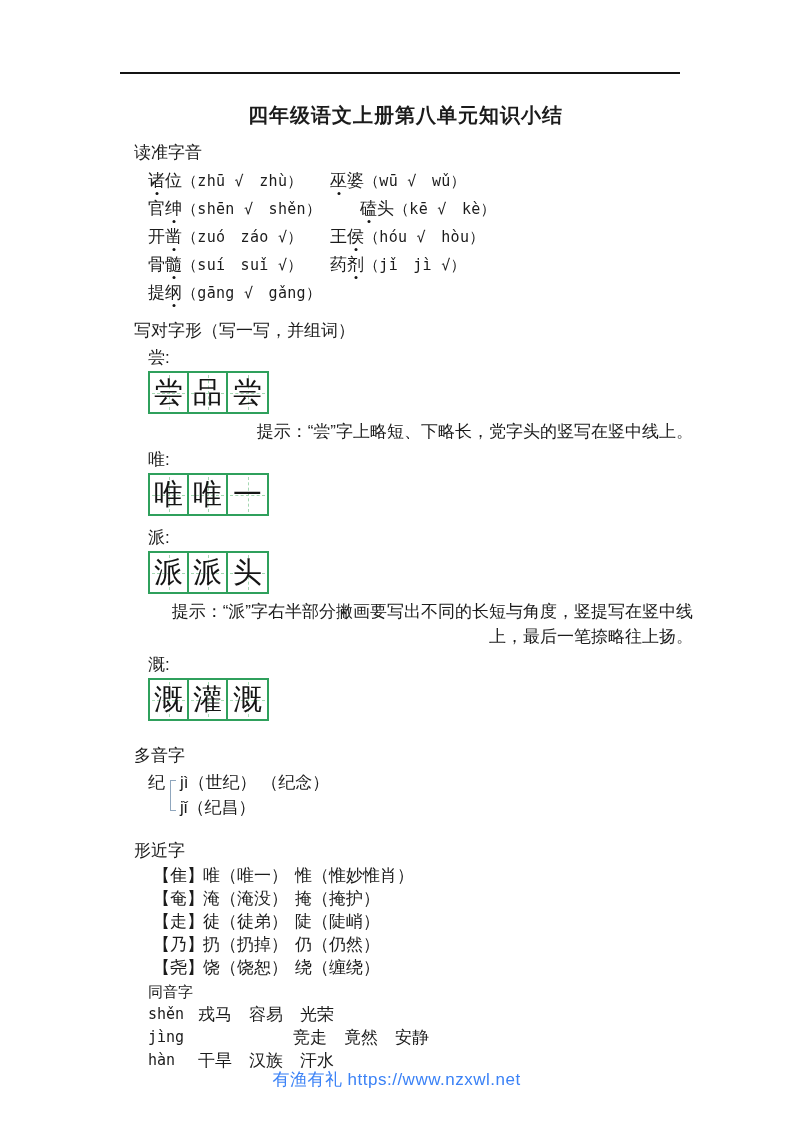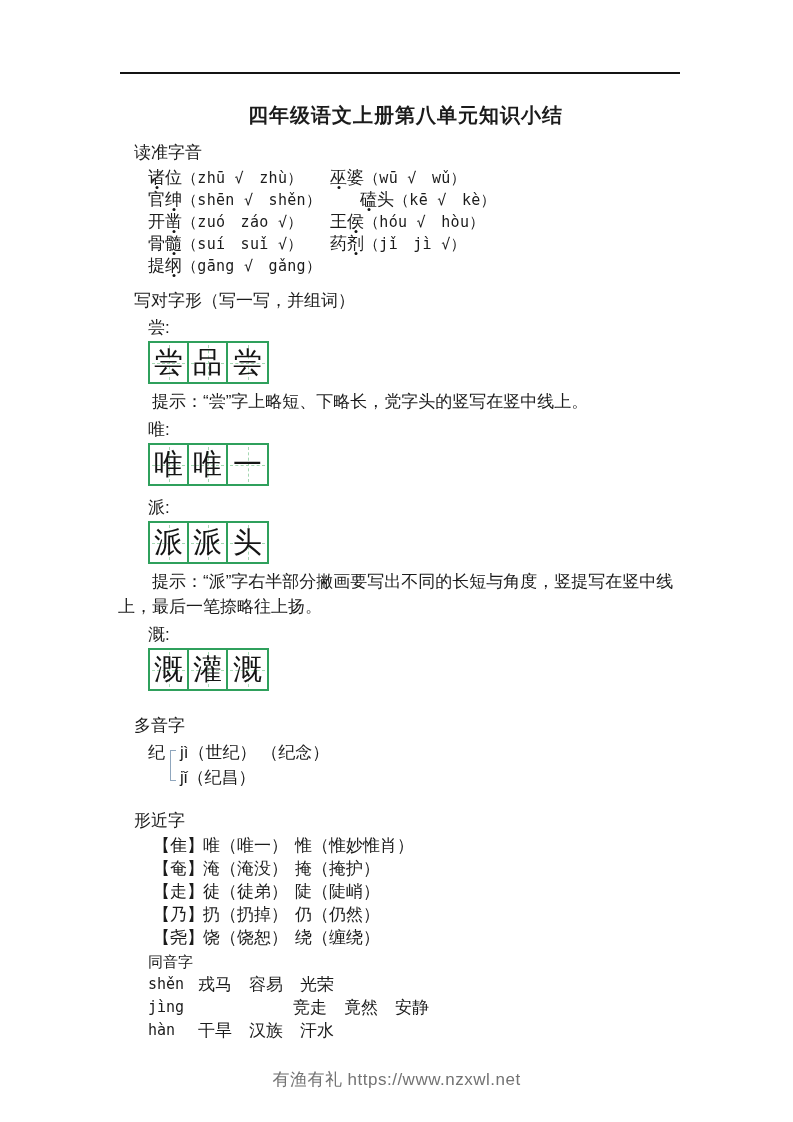--- a/index.html
+++ b/index.html
@@ -22,21 +22,21 @@
 
   .title {
     font-size: 20px; font-weight: 600; text-align: center;
     margin-top: 13px; letter-spacing: 1px; line-height: 28px;
   }
 
   .sec-head { font-size: 17px; line-height: 22px; margin-top: 13px; margin-left: 16px; }
 
   
   .pron-list { margin-top: 3px; }
-  .pron-row { display: flex; line-height: 21px; font-size: 17px; white-space: nowrap; }
+  .pron-row { display: flex; line-height: 27px; font-size: 17px; white-space: nowrap; }
   .pron-item.c1 { margin-left: 30px; width: 182px; }
   .pron-item.c2.shift { margin-left: 30px; }
   .py { font-family: "DejaVu Sans Mono", monospace; font-size: 15px; letter-spacing: 0.3px; }
   .dot-char { position: relative; display: inline-block; }
   .dot-char::after {
     content: ""; position: absolute; left: 50%; bottom: -1px;
     transform: translateX(-50%);
     width: 3px; height: 3px; border-radius: 50%; background: #141414;
   }
   .dot-char:empty::after { display: none; }
@@ -59,21 +59,21 @@
   }
   .zcell::after {
     content: ""; position: absolute; top: 2px; bottom: 2px; left: 50%;
     border-left: 1px dashed #a3d7b1;
   }
   .zchar {
     position: relative; z-index: 1;
     font-family: "DejaVu Serif", serif;
     font-size: 29px; line-height: 1; color: #151515;
   }
-  .hint { font-size: 17px; line-height: 25px; text-indent: 2em; margin-top: 5px; }
+  .hint { font-size: 17px; line-height: 25px; text-indent: 2em; margin-top: 5px; text-align: right; }
 
   
   .polyphone { margin-top: 24px; }
   .duoyin-row { display: flex; margin-left: 30px; margin-top: 3px; font-size: 17px; }
   .duoyin-char { line-height: 25px; }
   .brace {
     width: 6px; height: 31px; margin: 10px 4px 0 5px;
     border: 1.5px solid #8fa6bd; border-right: none;
   }
   .readings .reading-line { line-height: 25px; white-space: nowrap; }
@@ -88,21 +88,21 @@
   
   .homophone { margin-top: 0; }
   .tyz-head { margin-left: 30px; font-size: 15px; line-height: 23px; margin-top: 1px; }
   .tyz-row { display: flex; margin-left: 30px; line-height: 23px; font-size: 17px; white-space: nowrap; }
   .tyz-py { width: 50px; font-family: "DejaVu Sans Mono", monospace; font-size: 15px; line-height: 23px; }
   .tyz-words.indent { margin-left: 95px; }
 
   
   .footer {
     position: absolute; left: 0; right: 0; top: 1068px;
-    text-align: center; color: #737373; font-size: 17px; letter-spacing: 0.5px;
+    text-align: center; color: #3b82f6; font-size: 17px; letter-spacing: 0.5px;
   }
 </style>
 </head>
 <body>
 
 <div class="page">
   <div class="top-rule"></div>
 
   <div class="content">
     <h1 class="title">四年级语文上册第八单元知识小结</h1>

